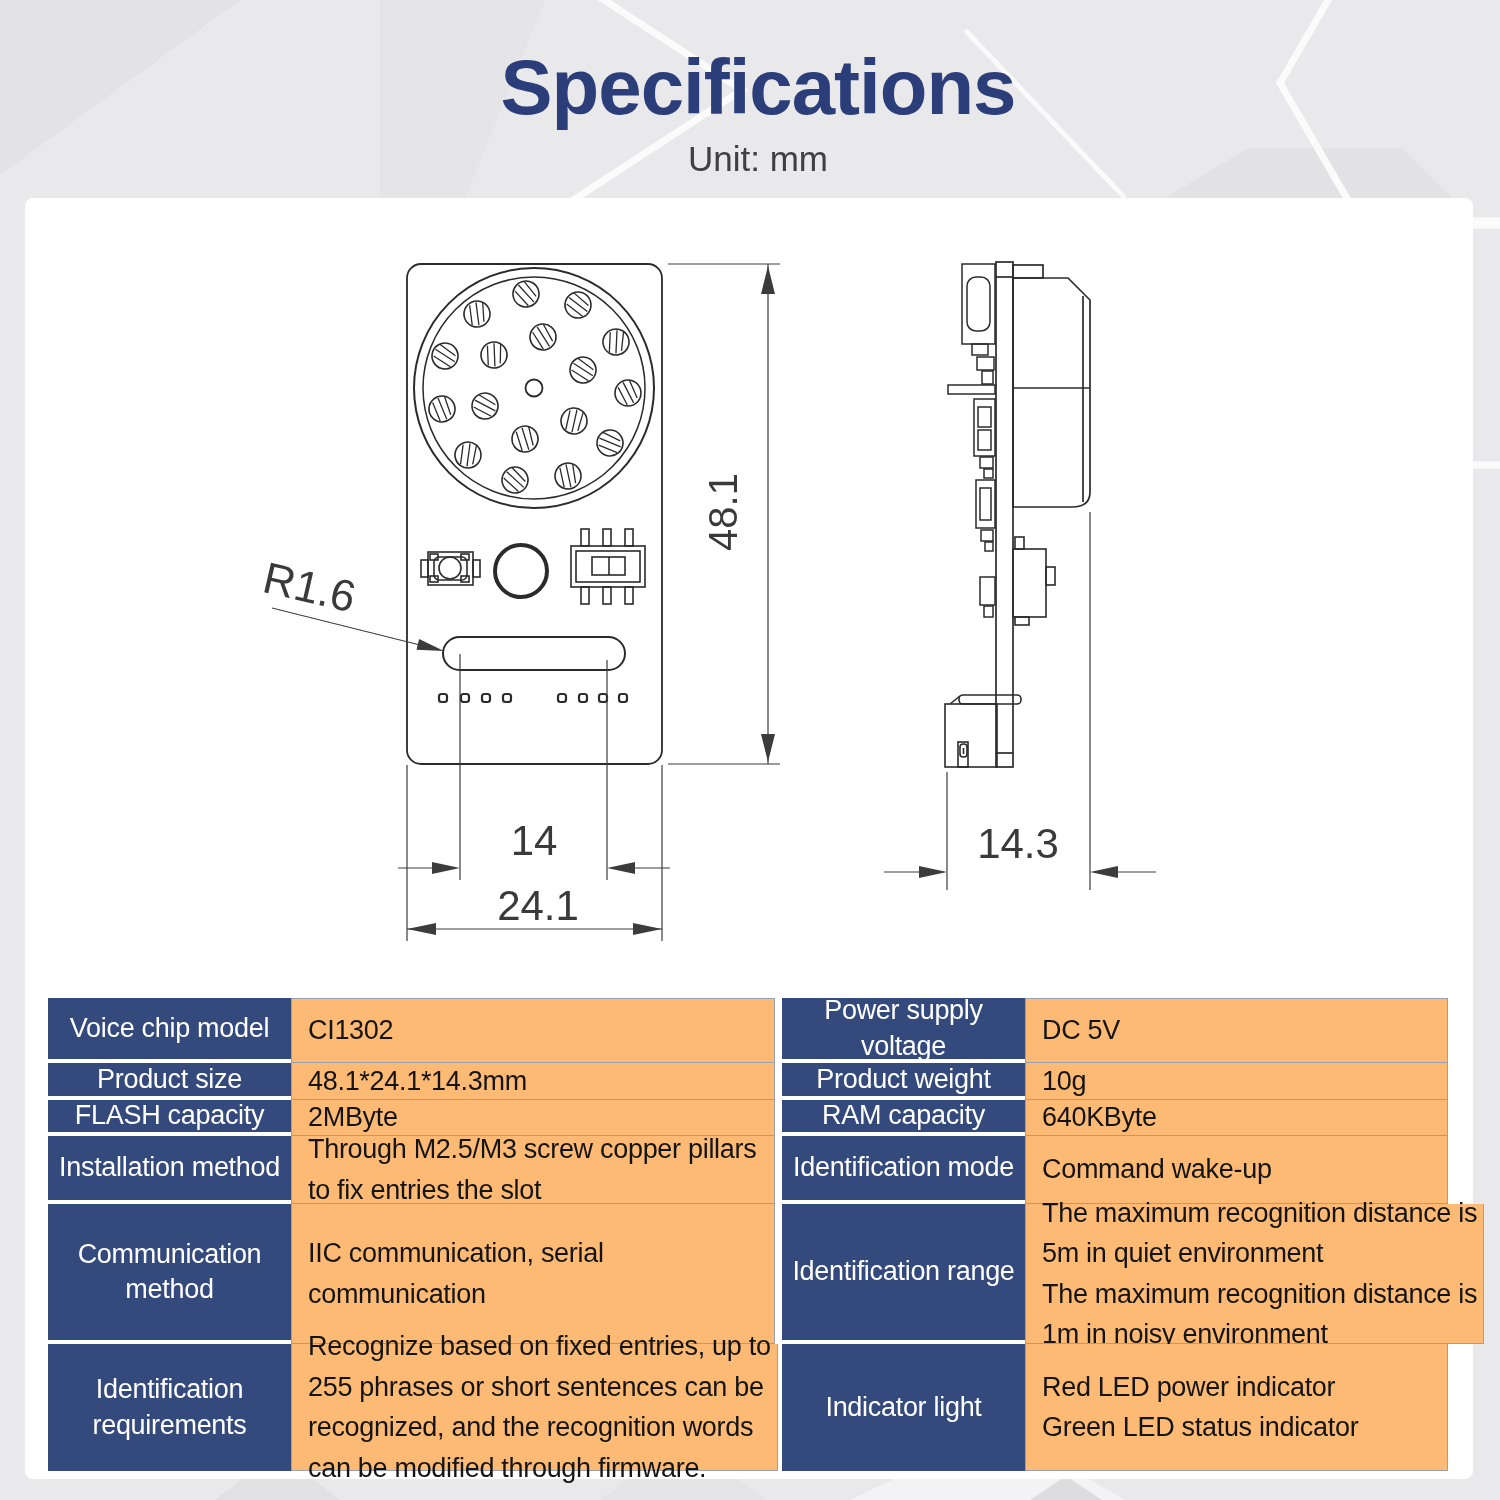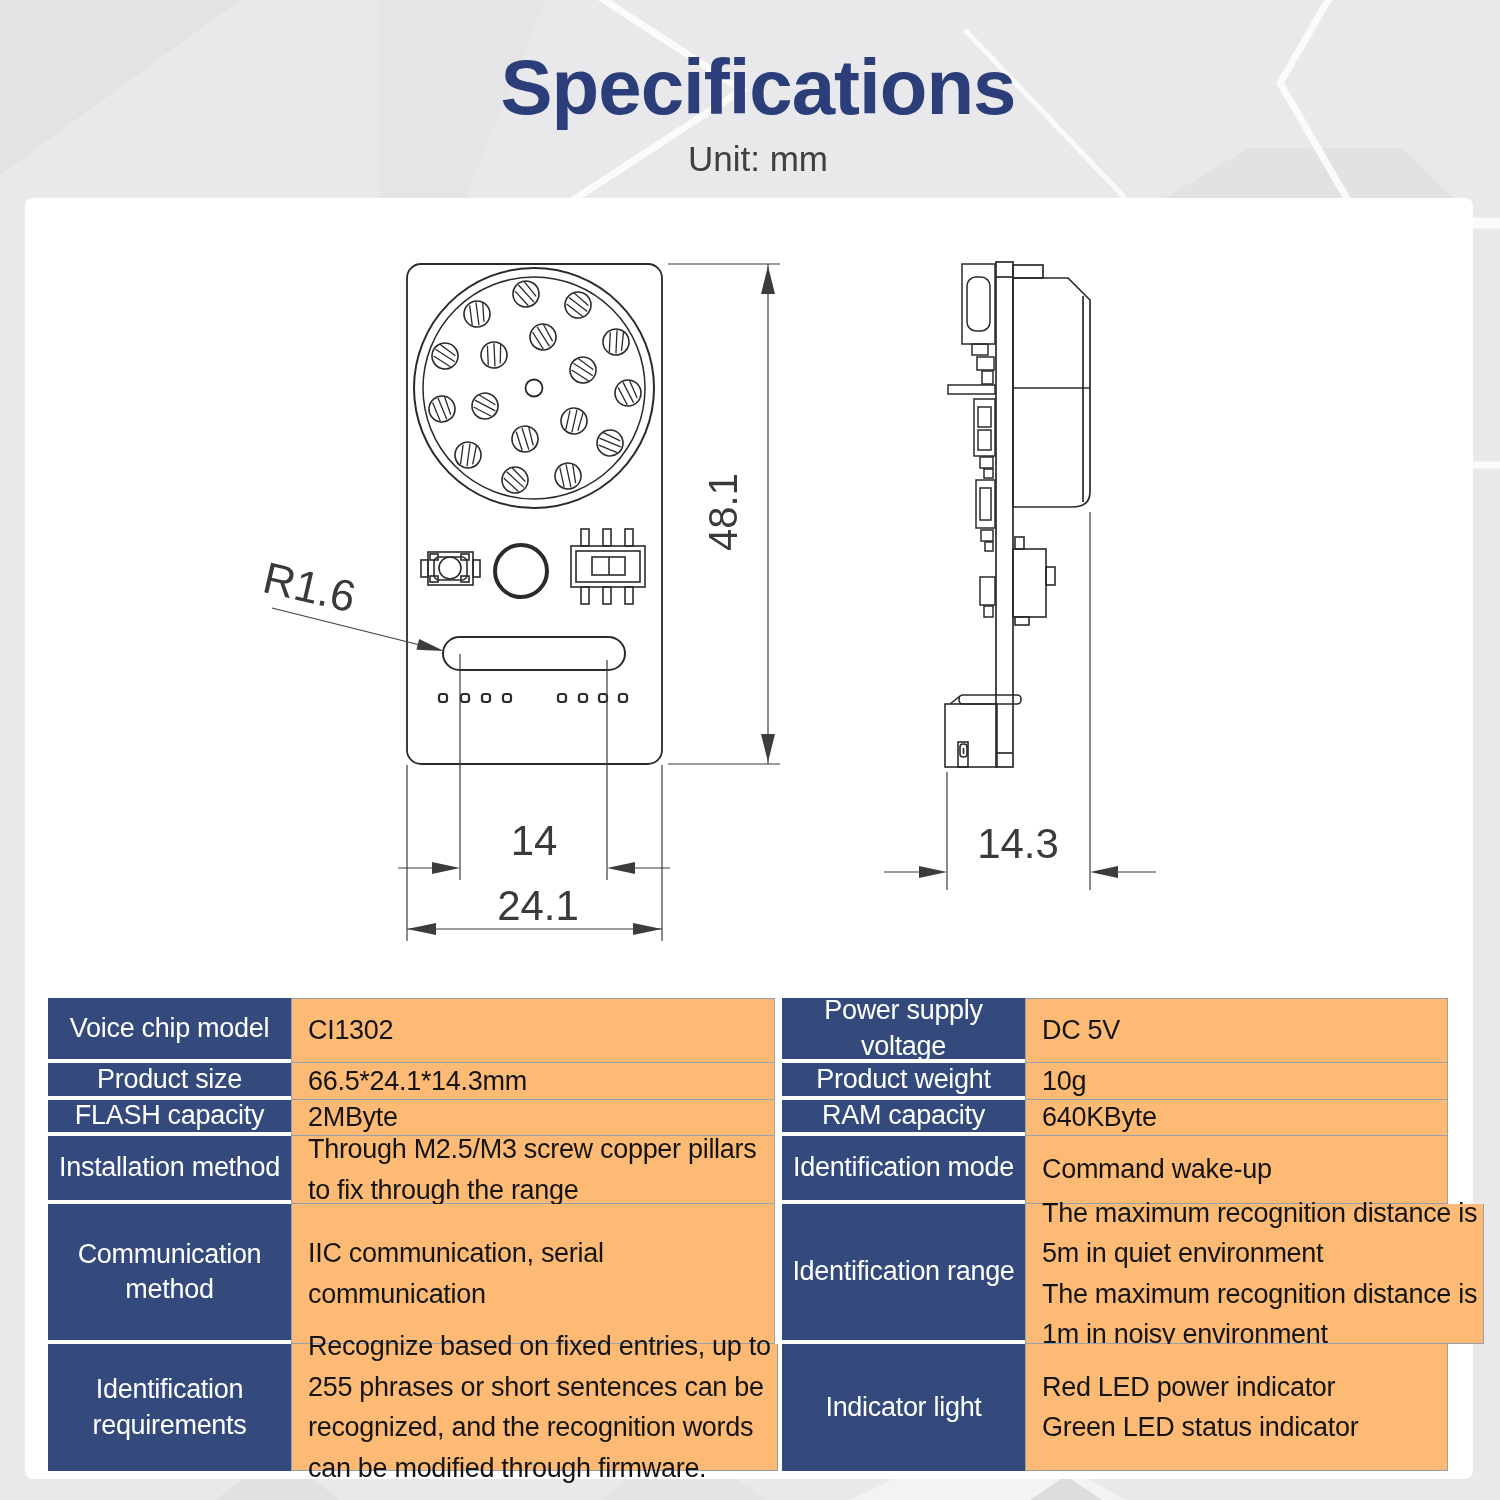--- a/index.html
+++ b/index.html
@@ -243,34 +243,34 @@
   <div class="half left">
     <div class="row h1">
       <div class="lbl">Voice chip model</div>
       <div class="val">
         <div class="vline">CI1302</div>
       </div>
     </div>
     <div class="row h2">
       <div class="lbl">Product size</div>
       <div class="val">
-        <div class="vline">66.5*24.1*14.3mm</div>
+        <div class="vline">48.1*24.1*14.3mm</div>
       </div>
     </div>
     <div class="row h3">
       <div class="lbl">FLASH capacity</div>
       <div class="val">
         <div class="vline">2MByte</div>
       </div>
     </div>
     <div class="row h4">
       <div class="lbl">Installation method</div>
       <div class="val">
         <div class="vline">Through M2.5/M3 screw copper pillars</div>
-        <div class="vline">to fix through the range</div>
+        <div class="vline">to fix entries the slot</div>
       </div>
     </div>
     <div class="row h5">
       <div class="lbl">Communication method</div>
       <div class="val">
         <div class="vline">IIC communication, serial</div>
         <div class="vline">communication</div>
       </div>
     </div>
     <div class="row h6">

